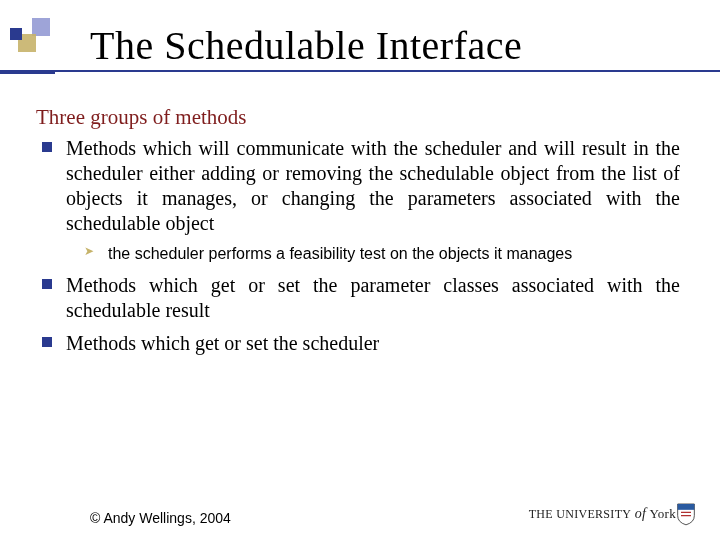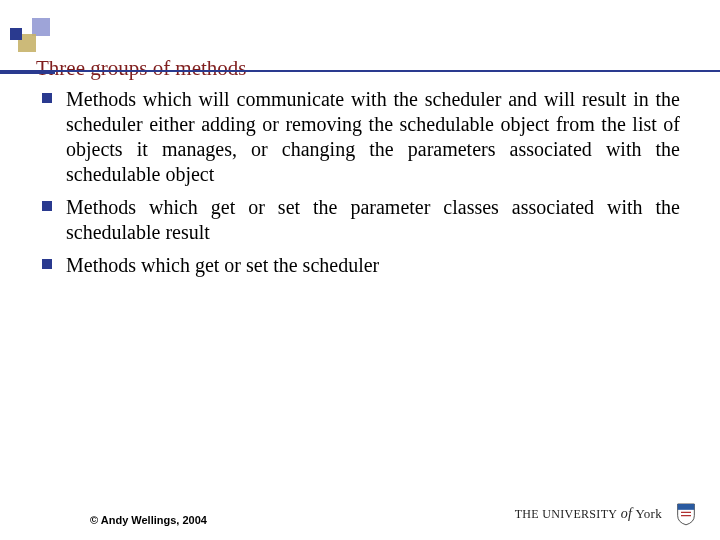--- a/index.html
+++ b/index.html
@@ -122,29 +122,28 @@
     position: absolute;
     bottom: 14px;
     left: 0;
     width: 720px;
     padding: 0 24px 0 90px;
     display: flex;
     justify-content: space-between;
     align-items: flex-end;
   }
   .copyright {
-    font-size: 11px;
+    font-size: 14px;
     font-family: Arial, Helvetica, sans-serif;
     color: #000;
-    font-weight: bold;
   }
   .logo {
     display: flex;
     align-items: center;
-    gap: 14px;
+    gap: 0;
   }
   .logo-text {
     font-family: "Times New Roman", serif;
     font-size: 13px;
     color: #222;
     letter-spacing: 0.3px;
   }
   .logo-text .small { font-variant: small-caps; font-size: 12px; }
   .logo-text em { font-style: italic; font-size: 14px; }
   .shield {
@@ -158,26 +157,30 @@
 <div class="slide">
 
   <div class="title-decor">
     <div class="sq1"></div>
     <div class="sq2"></div>
     <div class="sq3"></div>
   </div>
   <div class="title-underline"></div>
   <div class="title-underline-left"></div>
 
+  <h1 class="slide-title">The Schedulable Interface</h1>
 
   <p class="subtitle">Three groups of methods</p>
 
   <ul class="main-list">
     <li>
       <span>Methods which will communicate with the scheduler and will result in the scheduler either adding or removing the schedulable object from the list of objects it manages, or changing the parameters associated with the schedulable object</span>
+      <ul class="sub-list">
+        <li>the scheduler performs a feasibility test on the objects it manages</li>
+      </ul>
     </li>
     <li>
       <span>Methods which get or set the parameter classes associated with the schedulable result</span>
     </li>
     <li>
       <span>Methods which get or set the scheduler</span>
     </li>
   </ul>
 
   <div class="footer">

